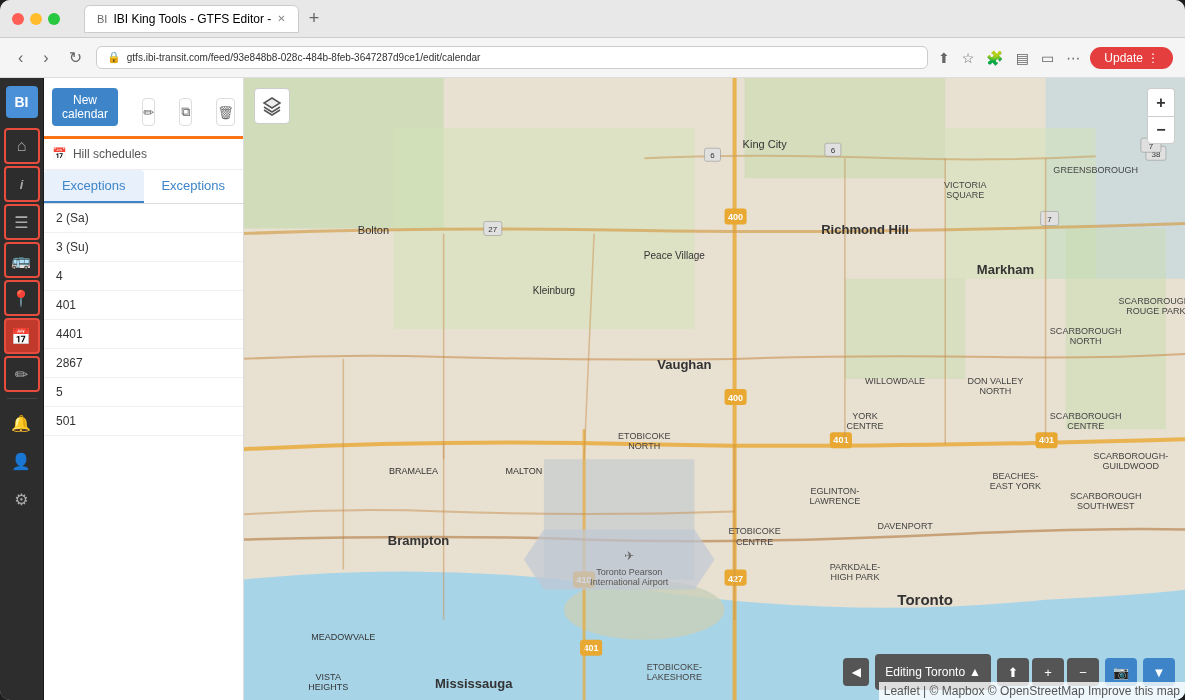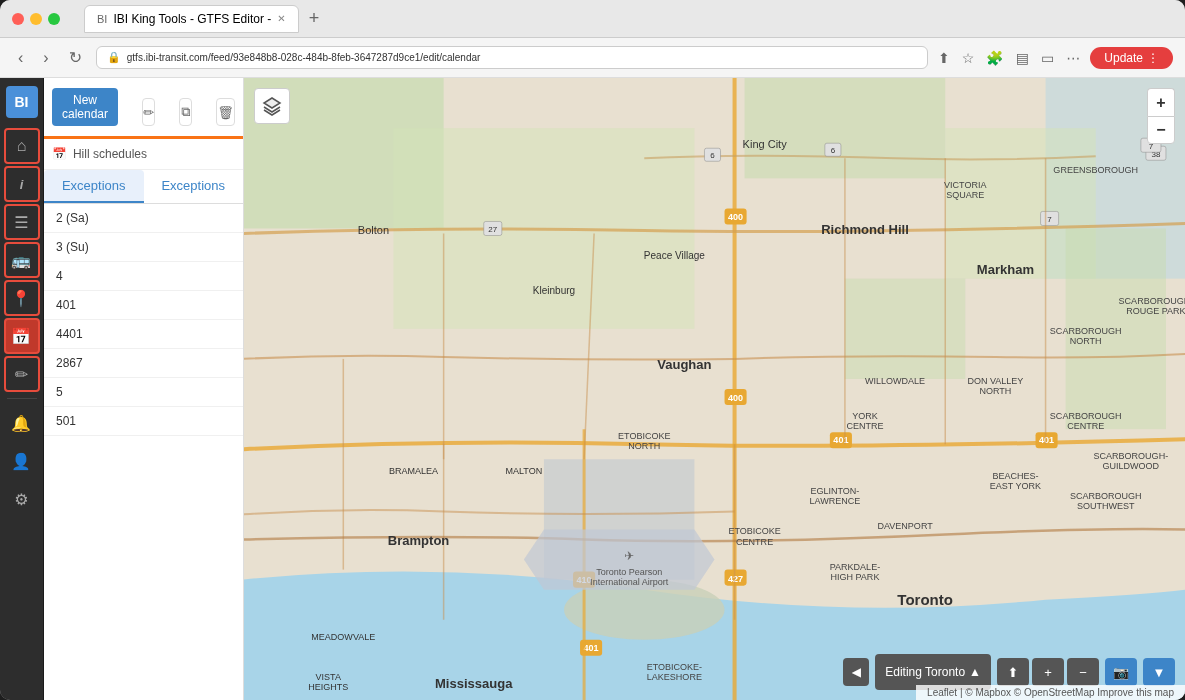--- a/index.html
+++ b/index.html
@@ -68,21 +68,21 @@
 
     
     .map-bottom-bar { position: absolute; bottom: 10px; right: 10px; display: flex; align-items: center; gap: 6px; z-index: 10; }
     .bottom-bar-arrow { background: #555; color: white; border: none; width: 26px; height: 28px; display: flex; align-items: center; justify-content: center; border-radius: 4px; cursor: pointer; font-size: 12px; }
     .editing-dropdown { background: #555; color: white; border: none; padding: 4px 10px; border-radius: 4px; font-size: 12px; cursor: pointer; display: flex; align-items: center; gap: 4px; height: 36px; }
     .bottom-icon-btn { background: #555; color: white; border: none; width: 32px; height: 28px; display: flex; align-items: center; justify-content: center; border-radius: 4px; cursor: pointer; font-size: 13px; }
     .bottom-blue-btn { background: #3d85c8; color: white; border: none; width: 32px; height: 28px; display: flex; align-items: center; justify-content: center; border-radius: 4px; cursor: pointer; font-size: 13px; }
     .bottom-icon-group { display: flex; gap: 3px; }
 
     
-    .map-attribution { position: absolute; bottom: 0; right: 0; background: rgba(255,255,255,0.8); padding: 2px 11px; font-size: 10px; color: #555; z-index: 10; }
+    .map-attribution { position: absolute; bottom: 0; right: 0; background: rgba(255,255,255,0.8); padding: 2px 5px; font-size: 12px; color: #555; z-index: 10; }
   </style>
 </head>
 <body>
 
 <div class="window">
 
   <div class="titlebar">
     <div class="traffic-lights">
       <div class="tl close"></div>
       <div class="tl min"></div>

